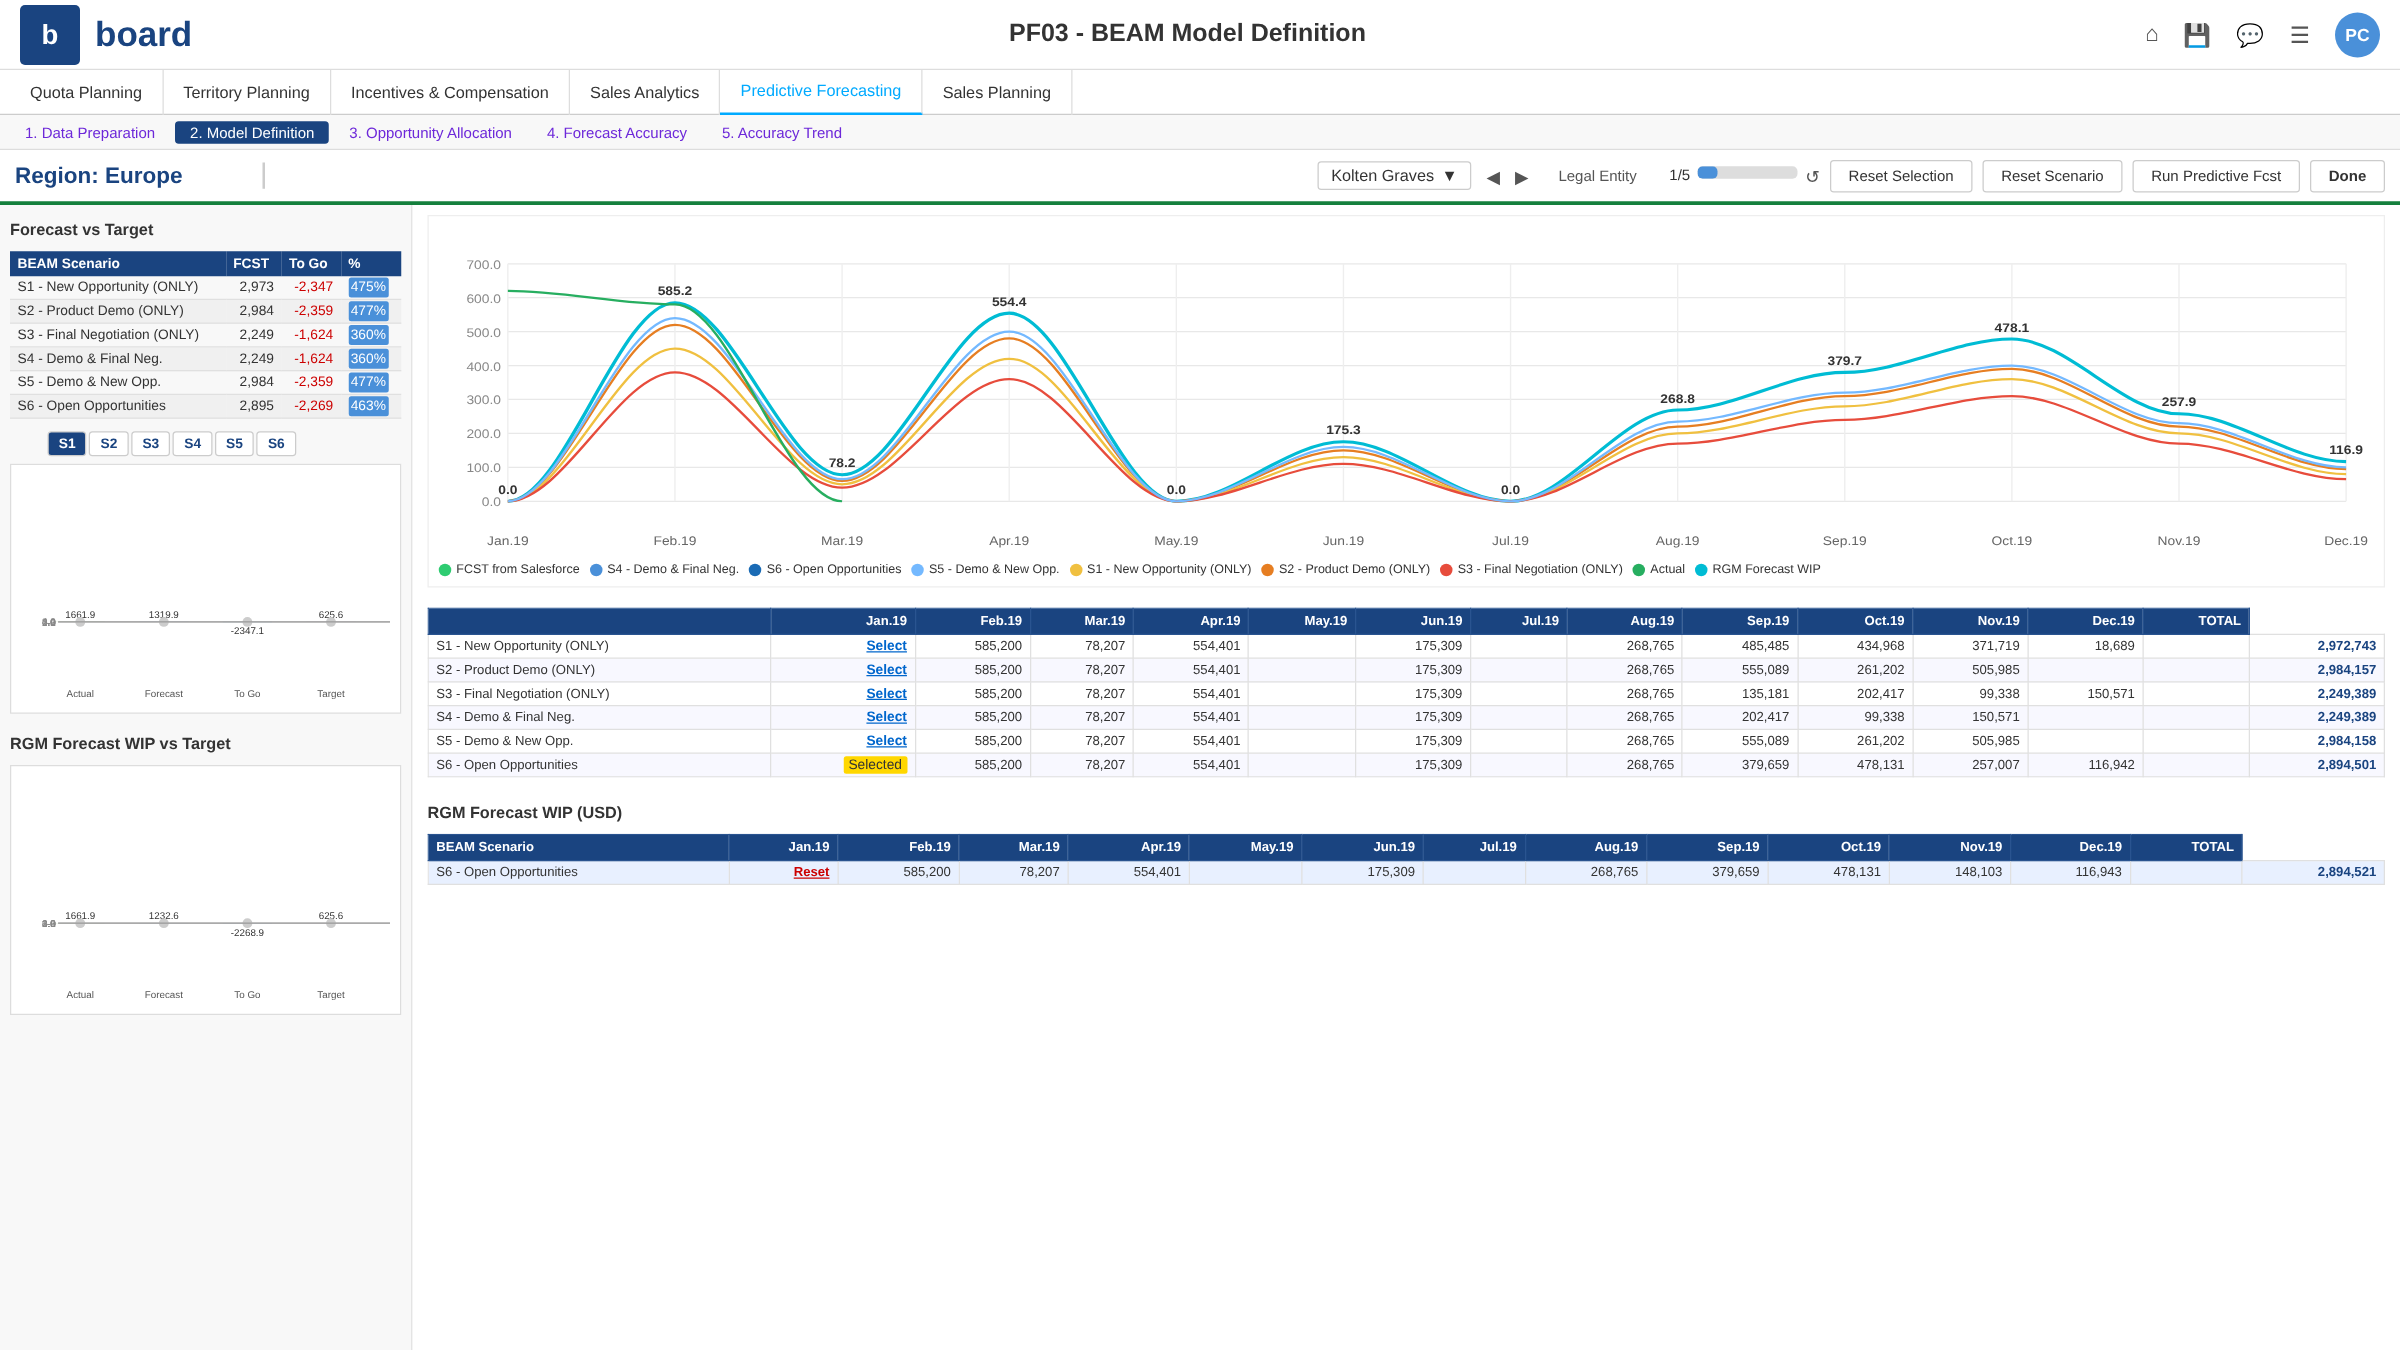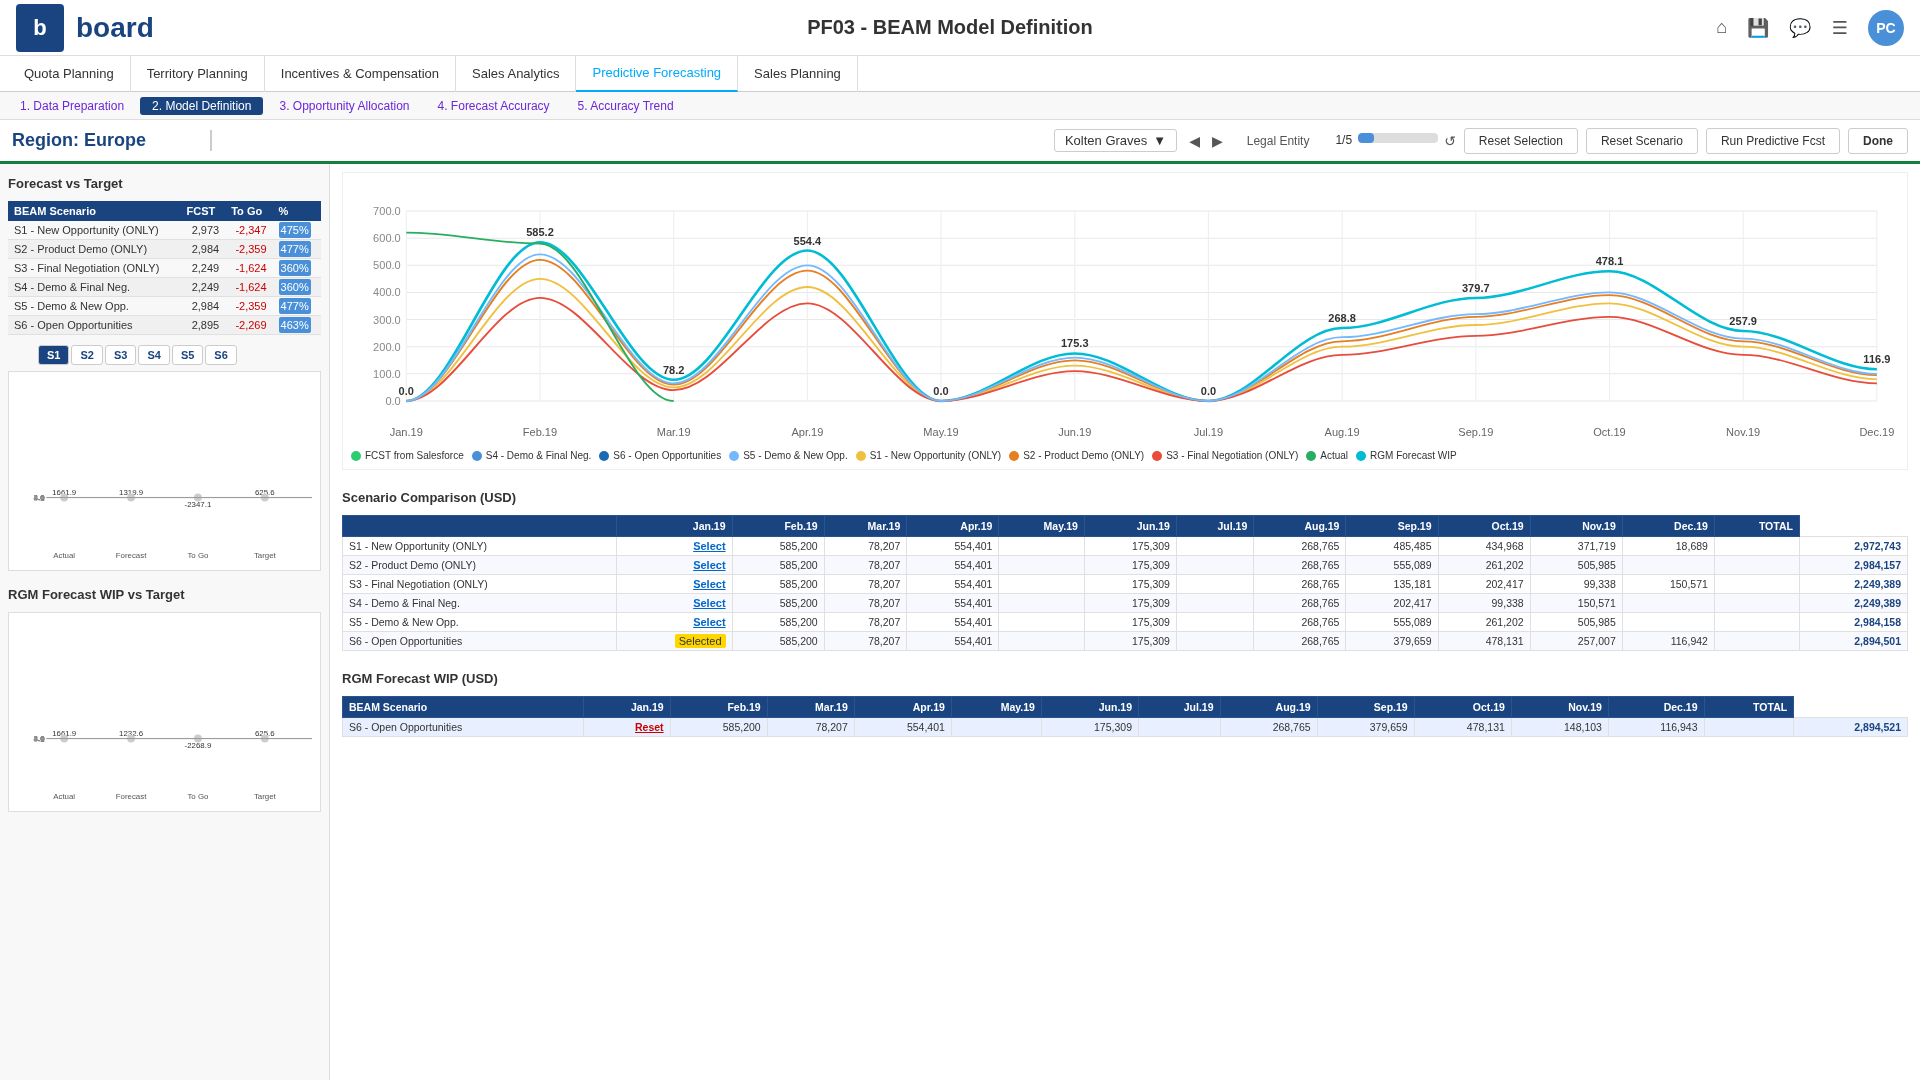--- a/index.html
+++ b/index.html
@@ -443,21 +443,20 @@
             </div>
             <div class="legend-item">
               <div class="legend-dot" style="background:#00bcd4"></div>
               <span>RGM Forecast WIP</span>
             </div>
           </div>
       </div>
     </div>
 
     <div class="comparison-section">
-      <div class="section-title">Scenario Comparison (USD)</div>
       <div style="overflow-x:auto;">
         <table class="data-table" id="comparison-table">
             <thead>
               <tr>
                 <th></th>
                 <th>Jan.19</th>
                 <th>Feb.19</th>
                 <th>Mar.19</th>
                 <th>Apr.19</th>
                 <th>May.19</th>

